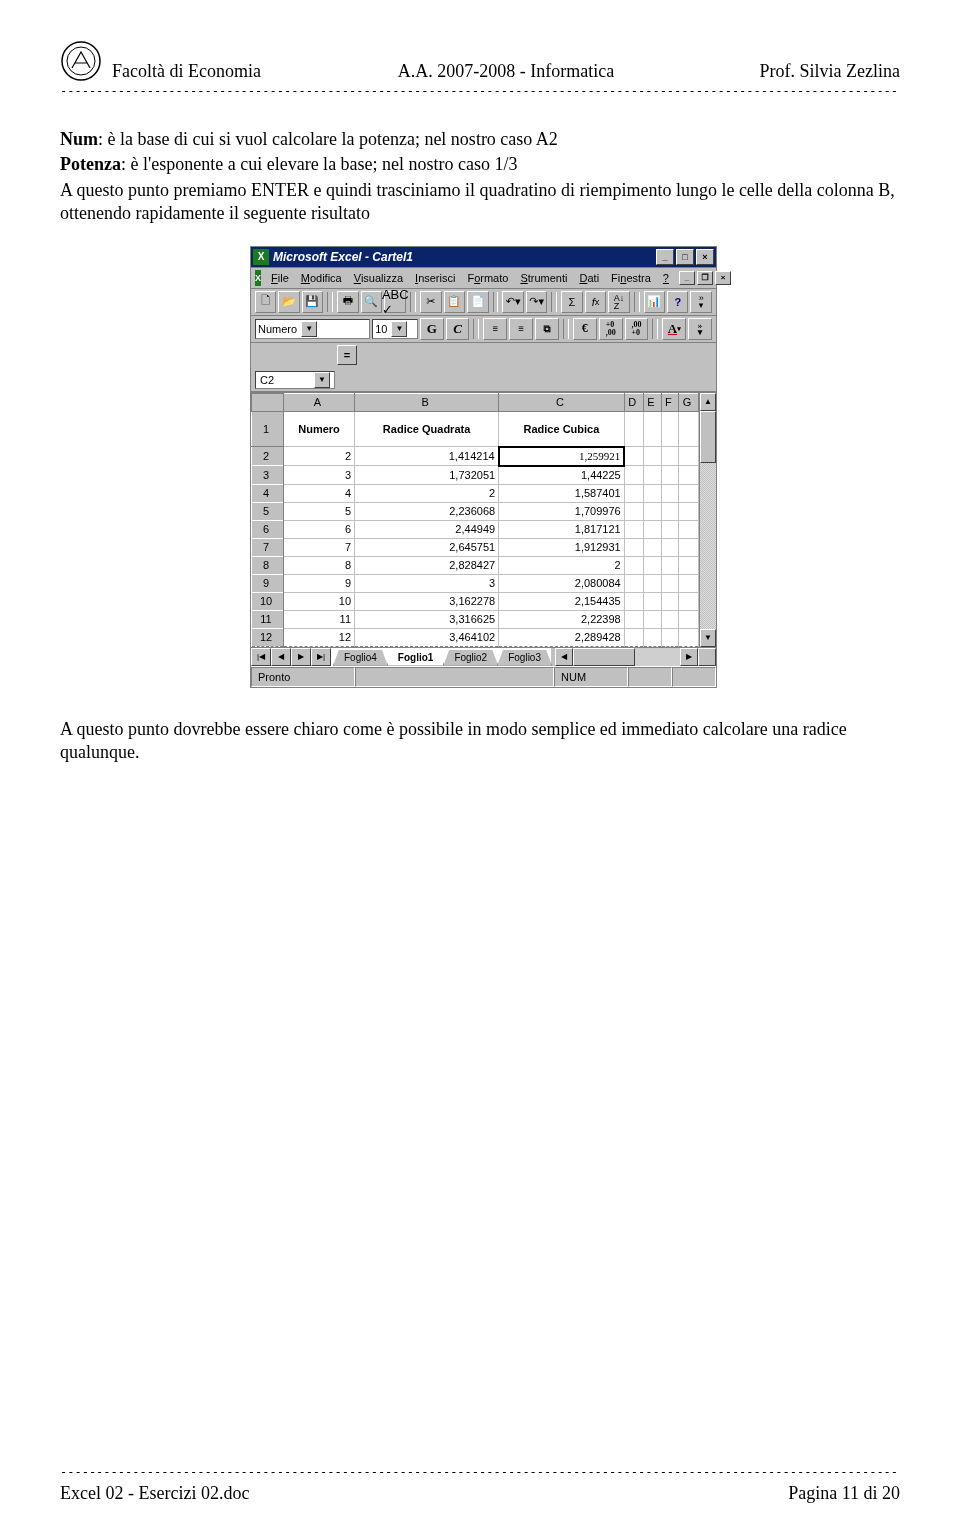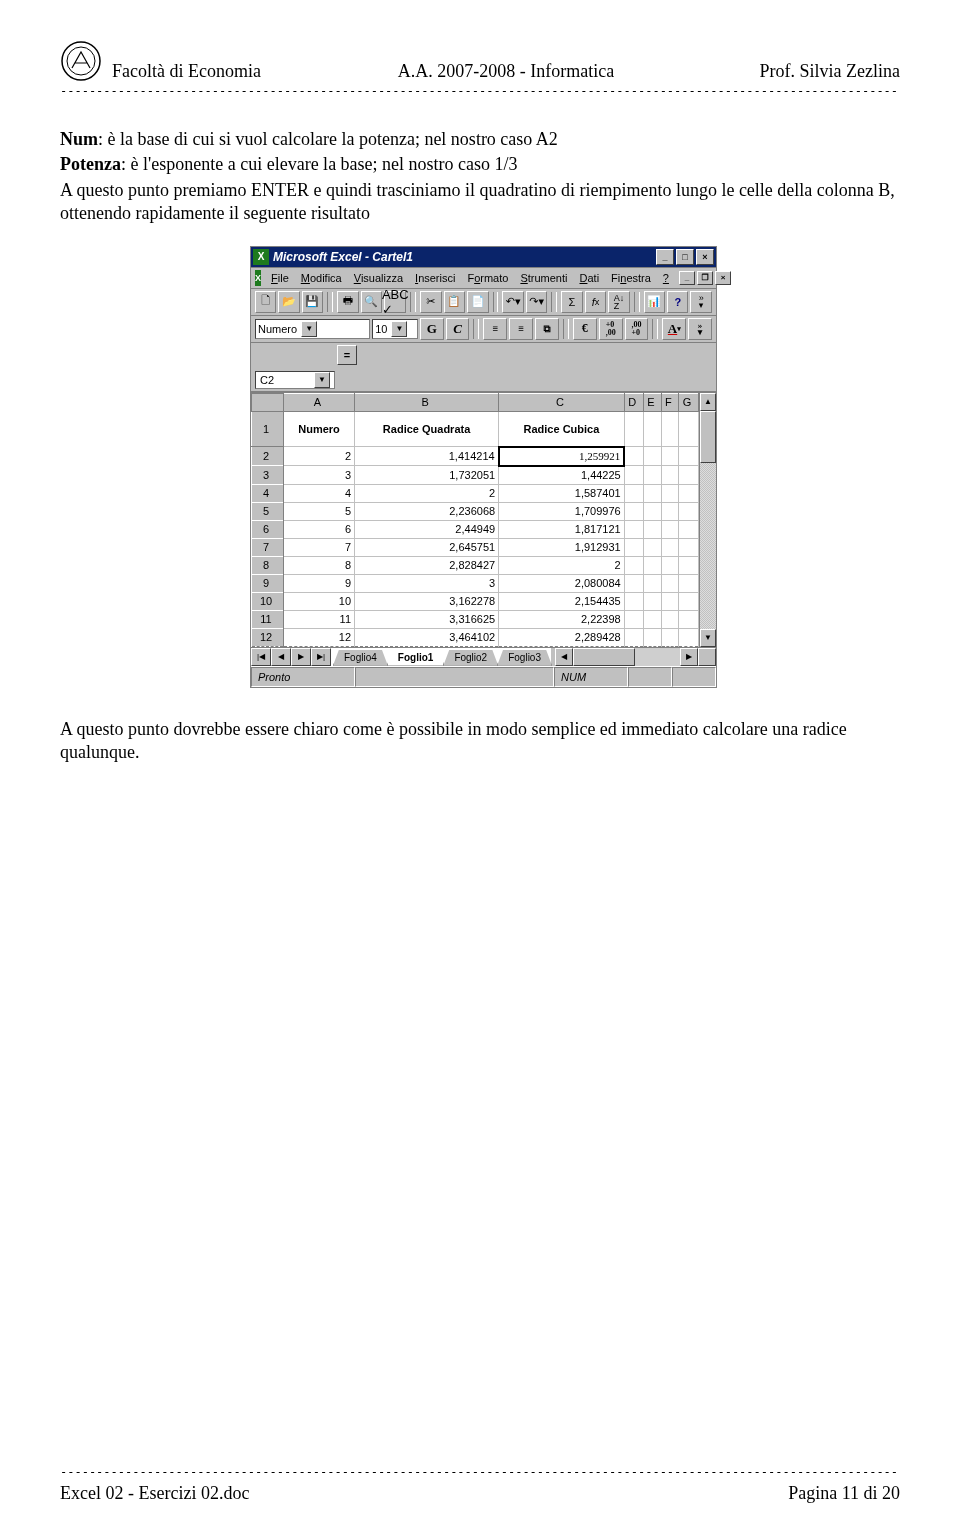--- a/index.html
+++ b/index.html
@@ -364,21 +364,20 @@
   .hscroll .strack { flex: 1; background: repeating-conic-gradient(#ddd 0% 25%, #c0c0c0 0% 50%) 50% / 2px 2px; }
   .hscroll .sthumb { width: 60px; background: #c0c0c0; border: 1px solid #fff; border-right-color: #404040; border-bottom-color: #404040; }
   .hscroll .grip { width: 16px; background: #c0c0c0; border: 1px solid #fff; border-right-color: #404040; border-bottom-color: #404040; }
 
   .statusbar {
     display: flex;
     background: #c0c0c0;
     border-top: 1px solid #fff;
     height: 20px;
     font-size: 11px;
-    font-style: italic;
   }
   .status-cell {
     border: 1px solid #808080;
     border-top-color: #808080;
     border-left-color: #808080;
     border-right-color: #fff;
     border-bottom-color: #fff;
     padding: 1px 6px;
     height: 16px;
     display: flex; align-items: center;

